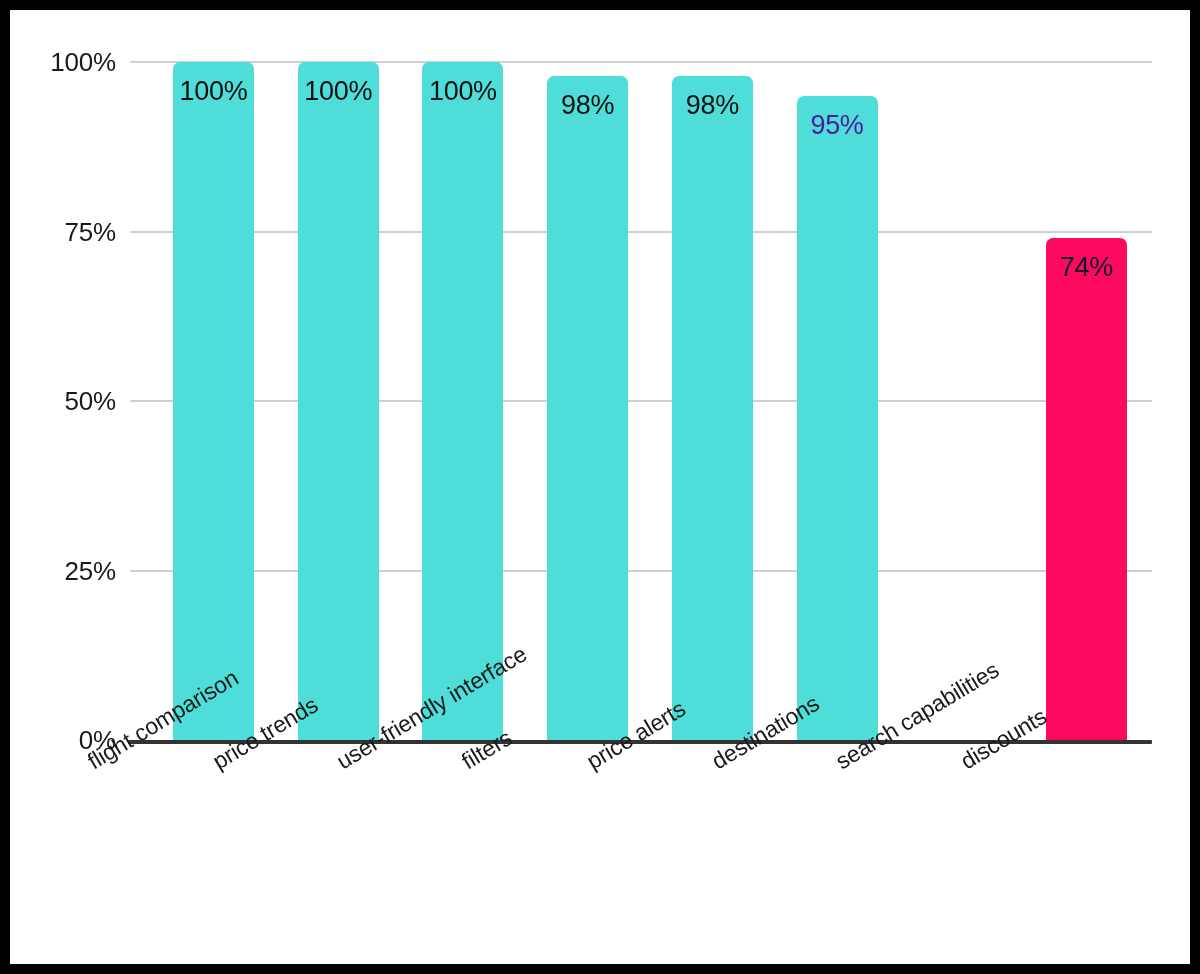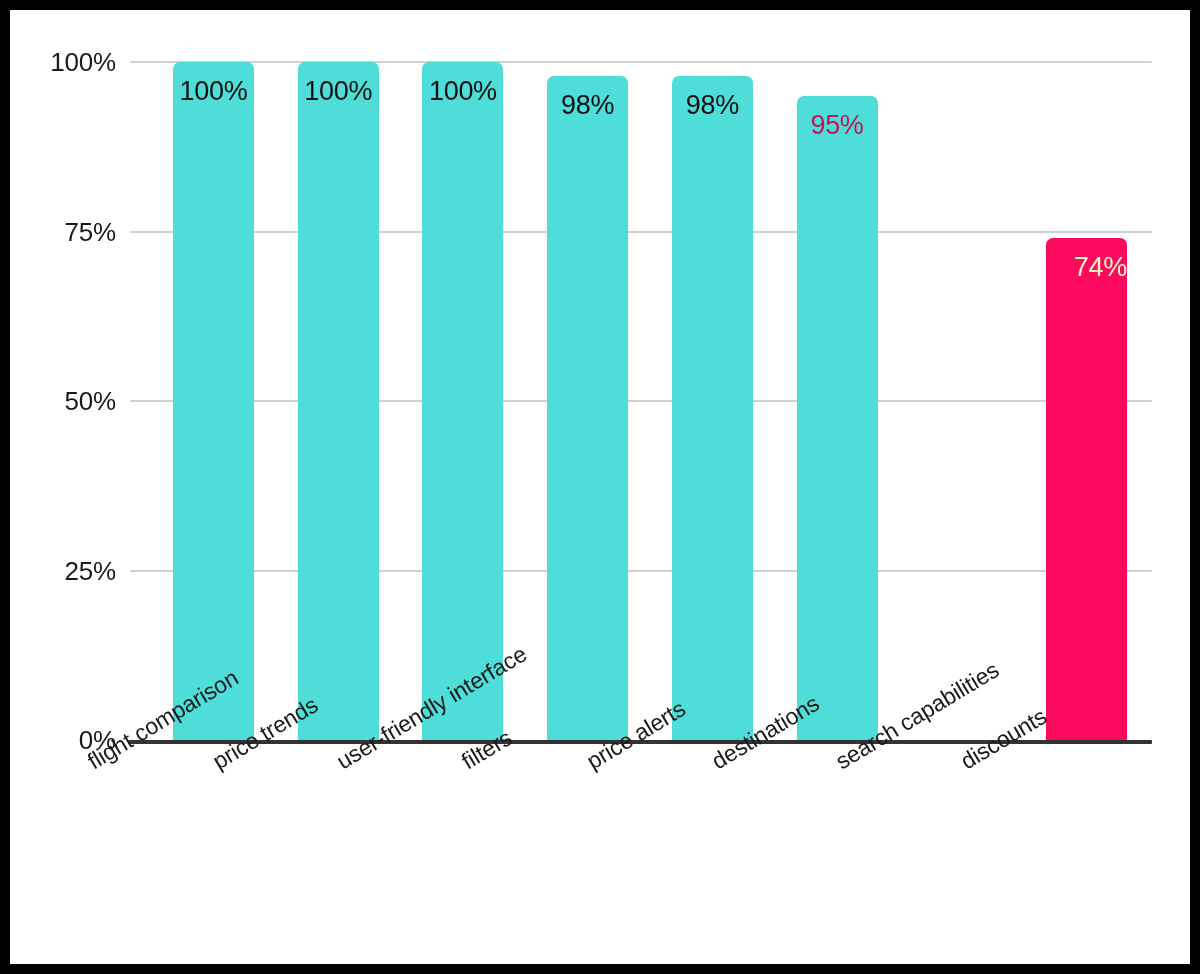--- a/index.html
+++ b/index.html
@@ -122,22 +122,22 @@
       <div class="xtick-label" style="left: 322.4px;">user-friendly interface</div>
       <div class="bar" style="left: 537.1px; top: 65.56px; height: 664.44px; width: 81px; background: rgb(78, 221, 216);">
         <span class="bar-value" style="color: rgb(17, 17, 17);">98%</span>
       </div>
       <div class="xtick-label" style="left: 447.1px;">filters</div>
       <div class="bar" style="left: 661.8px; top: 65.56px; height: 664.44px; width: 81px; background: rgb(78, 221, 216);">
         <span class="bar-value" style="color: rgb(17, 17, 17);">98%</span>
       </div>
       <div class="xtick-label" style="left: 571.8px;">price alerts</div>
       <div class="bar" style="left: 786.5px; top: 85.9px; height: 644.1px; width: 81px; background: rgb(78, 221, 216);">
-        <span class="bar-value" style="color: #be185d;">95%</span>
+        <span class="bar-value" style="color: #4c1d95;">95%</span>
       </div>
       <div class="xtick-label" style="left: 696.5px;">destinations</div>
       <div class="xtick-label" style="left: 821.2px;">search capabilities</div>
       <div class="bar highlight" style="left: 1035.9px; top: 228.28px; height: 501.72px; width: 81px; background: rgb(251, 10, 95);">
-        <span class="bar-value" style="color: #fef9c3; text-align: right;">74%</span>
+        <span class="bar-value" style="color: #0f172a;">74%</span>
       </div>
       <div class="xtick-label" style="left: 945.9px;">discounts</div>
     </div>
 </div>
 
 </body></html>

